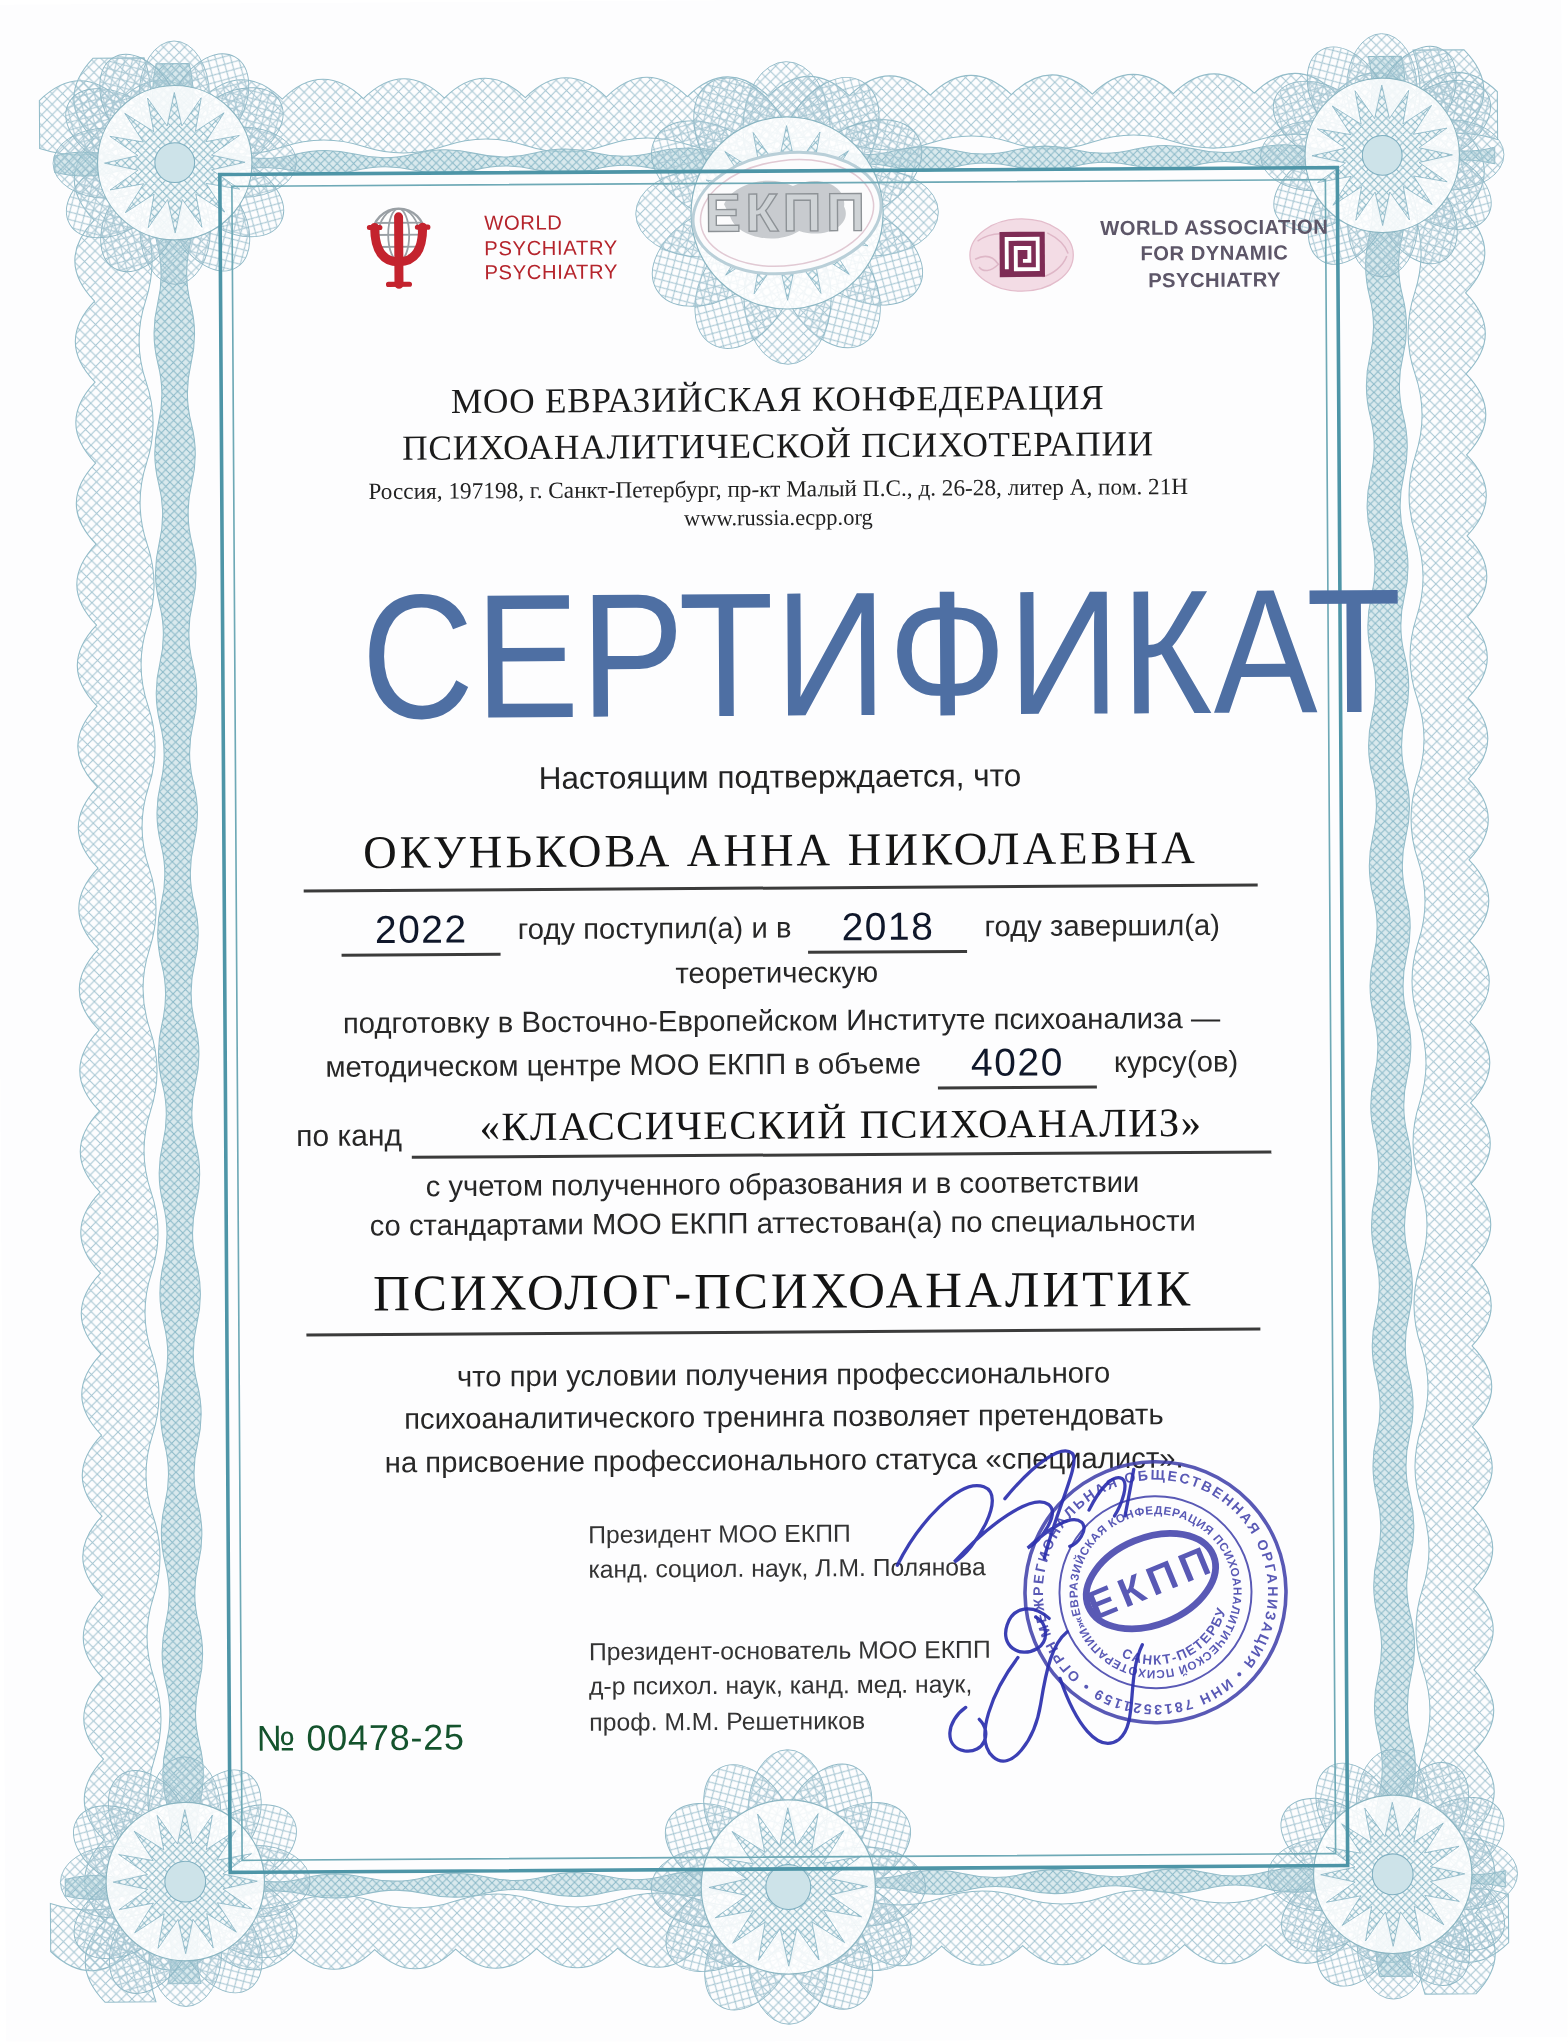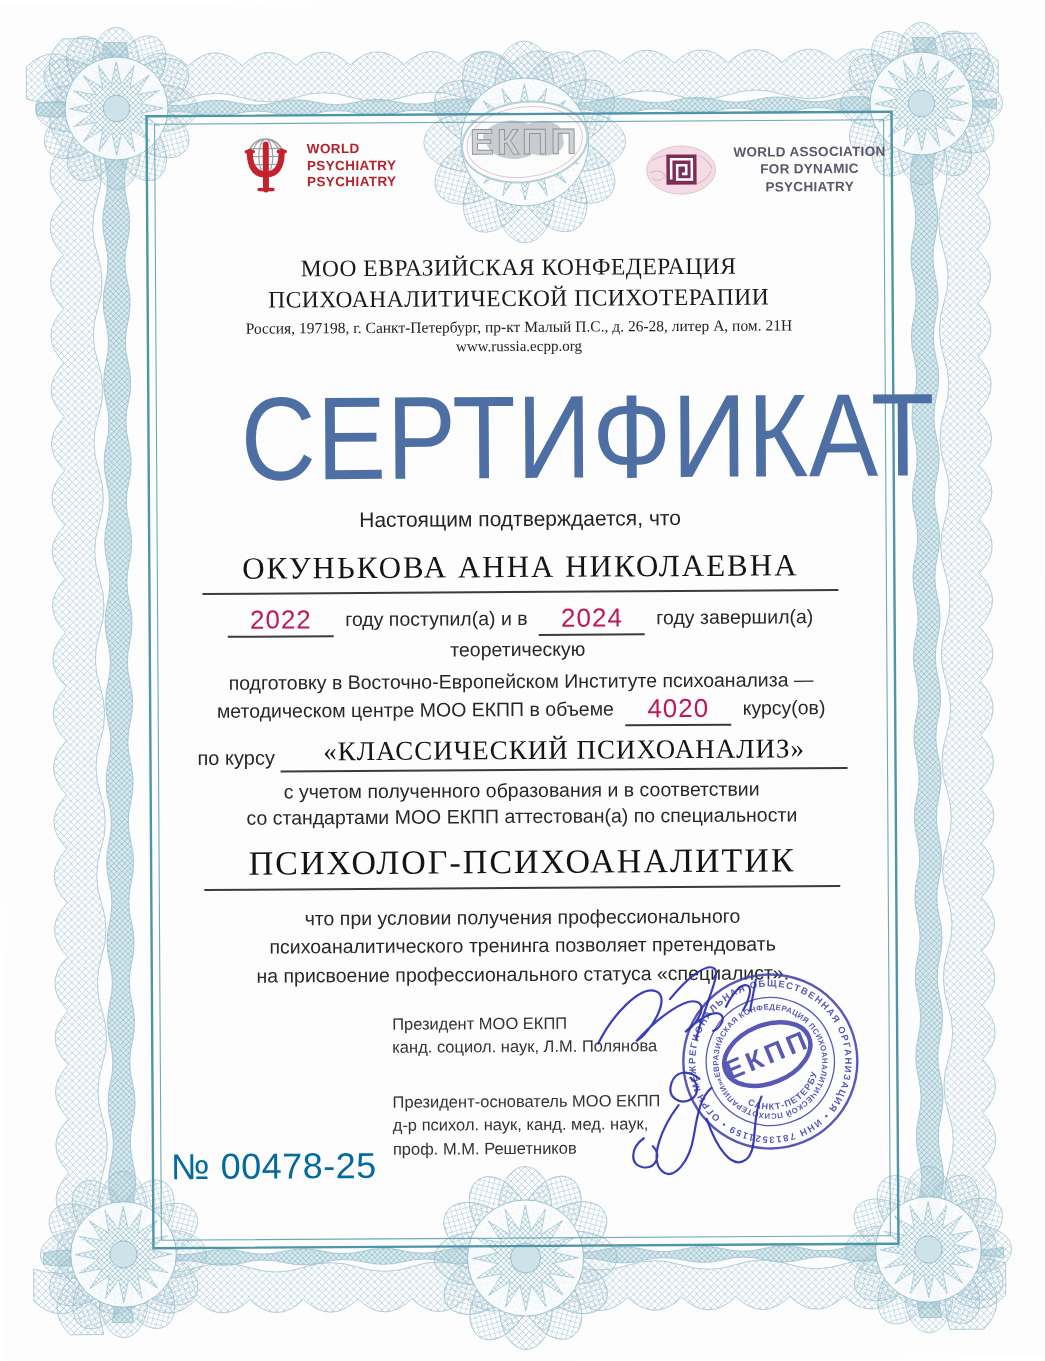--- a/index.html
+++ b/index.html
@@ -7,55 +7,55 @@
          font-family:"Liberation Sans",sans-serif;transform:rotate(-0.35deg);transform-origin:50% 50%;}
   svg.layer{position:absolute;left:0;top:0;width:1045px;height:1361px;}
   #deco{z-index:0;}
   .content{position:absolute;left:150px;top:114px;right:150px;bottom:115px;z-index:1;}
   #ink{z-index:2;pointer-events:none;}
 
   
   .logo{position:absolute;display:flex;align-items:center;gap:10px;}
   .logo.wpa{left:88px;top:20px;}
   .logo.wadp{left:498px;top:26px;}
-  .wpa-text{color:#b5242c;font-size:13.5px;font-weight:bold;line-height:1.25;letter-spacing:.4px;}
+  .wpa-text{color:#b5242c;font-size:13.5px;font-weight:normal;line-height:1.25;letter-spacing:.4px;margin-left:16px;}
   .wadp-text{color:#5d5668;font-size:13.5px;font-weight:bold;line-height:1.3;letter-spacing:.3px;text-align:center;}
 
   .center-stack{position:absolute;left:45px;right:48px;top:138px;text-align:center;color:#1f1f1f;}
   .org-line{font-family:"Liberation Serif",serif;font-size:23.5px;line-height:1.3;letter-spacing:.5px;color:#1b1b1b;}
   .address{font-family:"Liberation Serif",serif;font-size:15.5px;line-height:1.3;margin-top:4px;color:#222;}
   .website{font-family:"Liberation Serif",serif;font-size:15px;line-height:1.3;color:#222;}
 
   .cert-title{margin-top:26px;line-height:.92;}
   .cert-title span{display:inline-block;font-size:118px;font-weight:400;color:#4e6fa3;
       letter-spacing:1px;transform:scaleX(.88);transform-origin:50% 50%;white-space:nowrap;}
   .confirm{margin-top:16px;font-size:21px;color:#232323;}
   .name-block{margin-top:18px;}
   .name{font-family:"Liberation Serif",serif;font-size:31px;letter-spacing:2px;color:#151515;}
   .rule{border-top:2.2px solid #3b3b3b;height:0;margin:6px 8px 0;}
 
   .bodytxt{font-size:19.5px;line-height:1.35;color:#272727;}
   .study{margin-top:12px;}
   .fill{display:inline-block;padding:0 22px 1px;border-bottom:2.2px solid #3b3b3b;
-        font-size:26px;line-height:1.05;letter-spacing:1px;color:#be185d;vertical-align:-2px;}
+        font-size:26px;line-height:1.05;letter-spacing:1px;color:#0f172a;vertical-align:-2px;}
   .seg{margin:0 6px;}
   .mt6{margin-top:6px;} .mt2{margin-top:2px;}
 
   .course-row{display:flex;align-items:flex-end;margin-top:8px;text-align:left;}
   .course-label{font-size:20px;color:#272727;padding:0 6px 3px 2px;white-space:nowrap;}
   .course-line{flex:1;border-bottom:2.2px solid #3b3b3b;text-align:center;
       font-family:"Liberation Serif",serif;font-size:27px;letter-spacing:1px;color:#151515;padding-bottom:3px;}
   .attest{margin-top:6px;}
   .specialty-block{margin-top:14px;}
   .specialty{font-family:"Liberation Serif",serif;font-size:34px;letter-spacing:2px;color:#141414;}
   .conditions{margin-top:14px;font-size:19.5px;line-height:1.45;color:#272727;}
 
   .sig-block{position:absolute;left:240px;text-align:left;font-size:16.5px;line-height:1.42;color:#333;}
   .sig1{top:898px;} .sig2{top:976px;}
-  .cert-number{position:absolute;left:18px;top:1030px;font-size:36px;letter-spacing:.5px;color:#0369a1;text-align:center;}
+  .cert-number{position:absolute;left:18px;top:1030px;font-size:24px;letter-spacing:.5px;color:#14532d;text-align:center;}
 
   .stamp-ring-text{font-family:"Liberation Sans",sans-serif;}
 </style>
 </head>
 <body>
 
 <div class="sheet">
 
   <svg id="deco" class="layer">
     <defs>
@@ -251,32 +251,32 @@
       <div class="confirm">Настоящим подтверждается, что</div>
 
       <div class="name-block">
         <div class="name">ОКУНЬКОВА АННА НИКОЛАЕВНА</div>
         <div class="rule"></div>
       </div>
 
       <div class="study bodytxt">
         <span class="fill">2022</span>
         <span class="seg">году поступил(а) и в</span>
-        <span class="fill">2024</span>
+        <span class="fill">2018</span>
         <span class="seg">году завершил(а) теоретическую</span>
       </div>
       <div class="bodytxt mt6">подготовку в Восточно-Европейском Институте психоанализа —</div>
       <div class="bodytxt mt2">
         <span class="seg">методическом центре МОО ЕКПП в объеме</span>
         <span class="fill">4020</span>
         <span class="seg">курсу(ов)</span>
       </div>
 
       <div class="course-row">
-        <span class="course-label">по курсу</span>
+        <span class="course-label">по канд</span>
         <span class="course-line">«КЛАССИЧЕСКИЙ ПСИХОАНАЛИЗ»</span>
       </div>
 
       <div class="bodytxt attest">с учетом полученного образования и в соответствии</div>
       <div class="bodytxt">со стандартами МОО ЕКПП аттестован(а) по специальности</div>
 
       <div class="specialty-block">
         <div class="specialty">ПСИХОЛОГ-ПСИХОАНАЛИТИК</div>
         <div class="rule"></div>
       </div>

